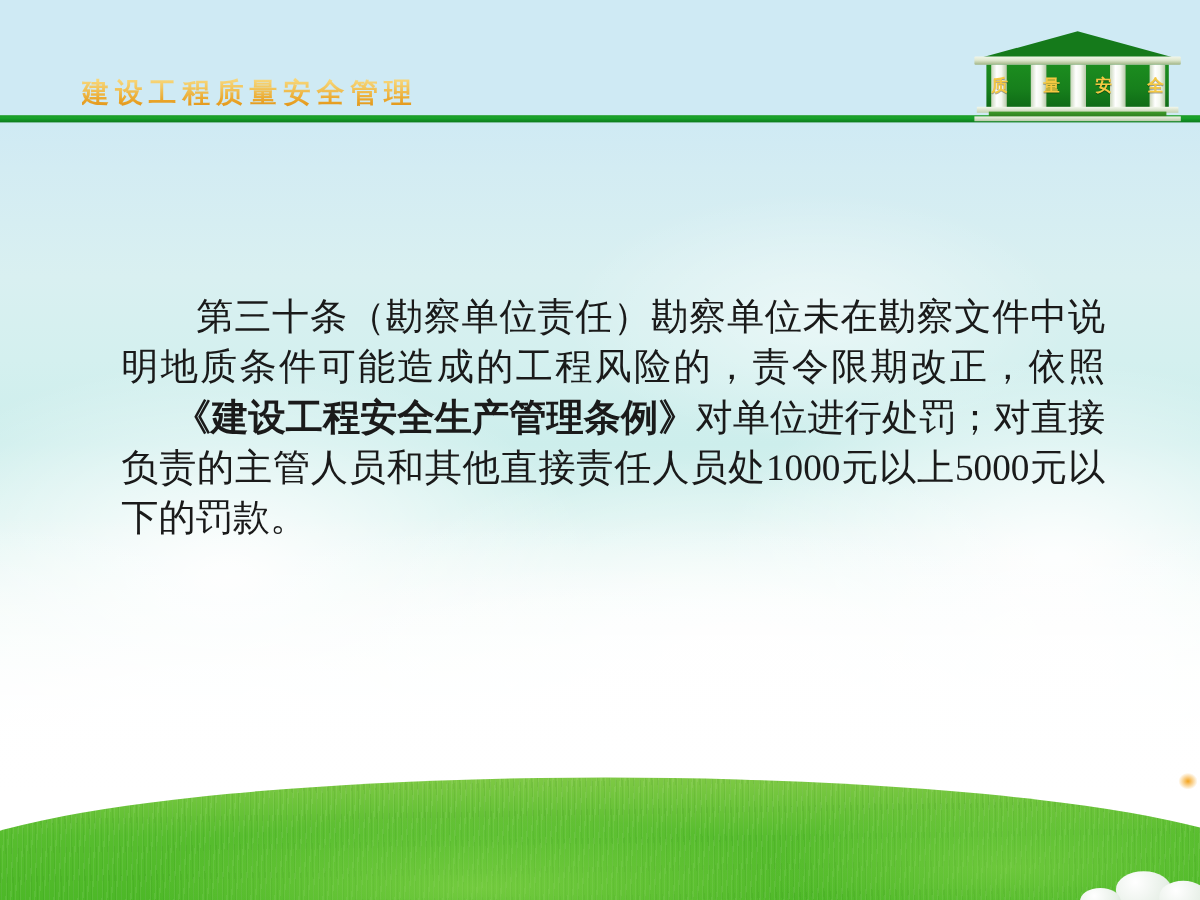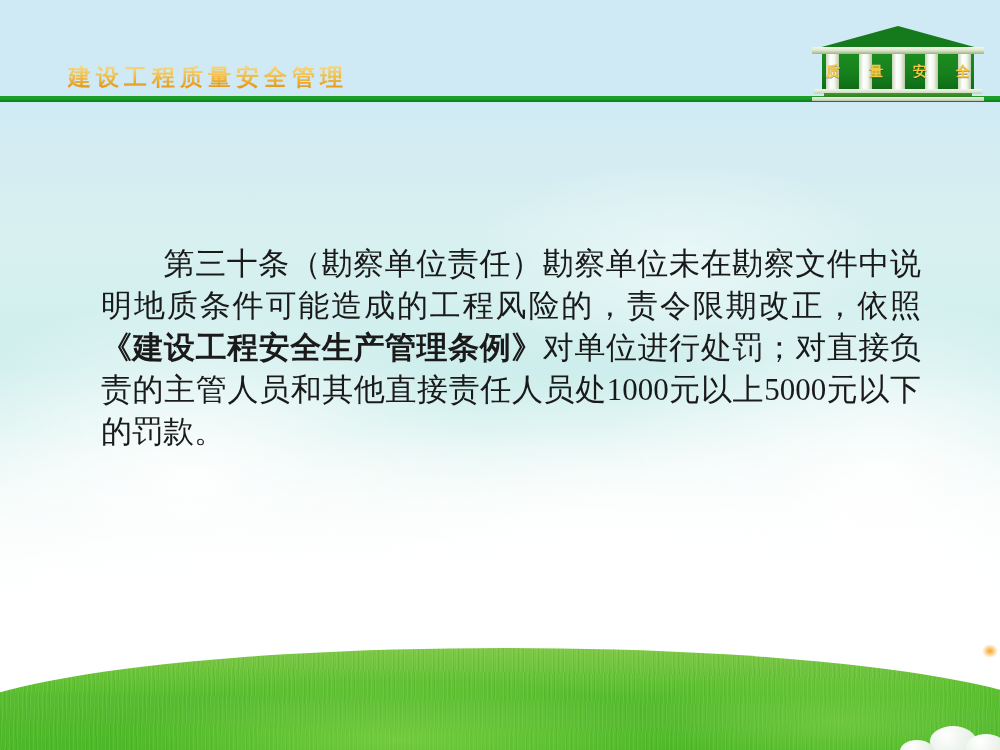--- a/index.html
+++ b/index.html
@@ -231,21 +231,21 @@
     width: 820px;
     font-size: 31px;
     line-height: 42px;
     color: #1a1a1a;
     text-align: justify;
     text-justify: inter-ideograph;
     letter-spacing: 0px;
     font-family: "Liberation Serif", "DejaVu Serif", serif;
   }
   .body-text .indent { display: inline-block; width: 62px; }
-  .emph { font-weight: bold; }
+  .emph { font-weight: bold; margin-left: 44px; }
 
   .ref-text {
     position: absolute;
     left: 101px;
     top: 489px;
     width: 820px;
     font-size: 31px;
     line-height: 42px;
     color: #1a1a1a;
     font-weight: bold;

